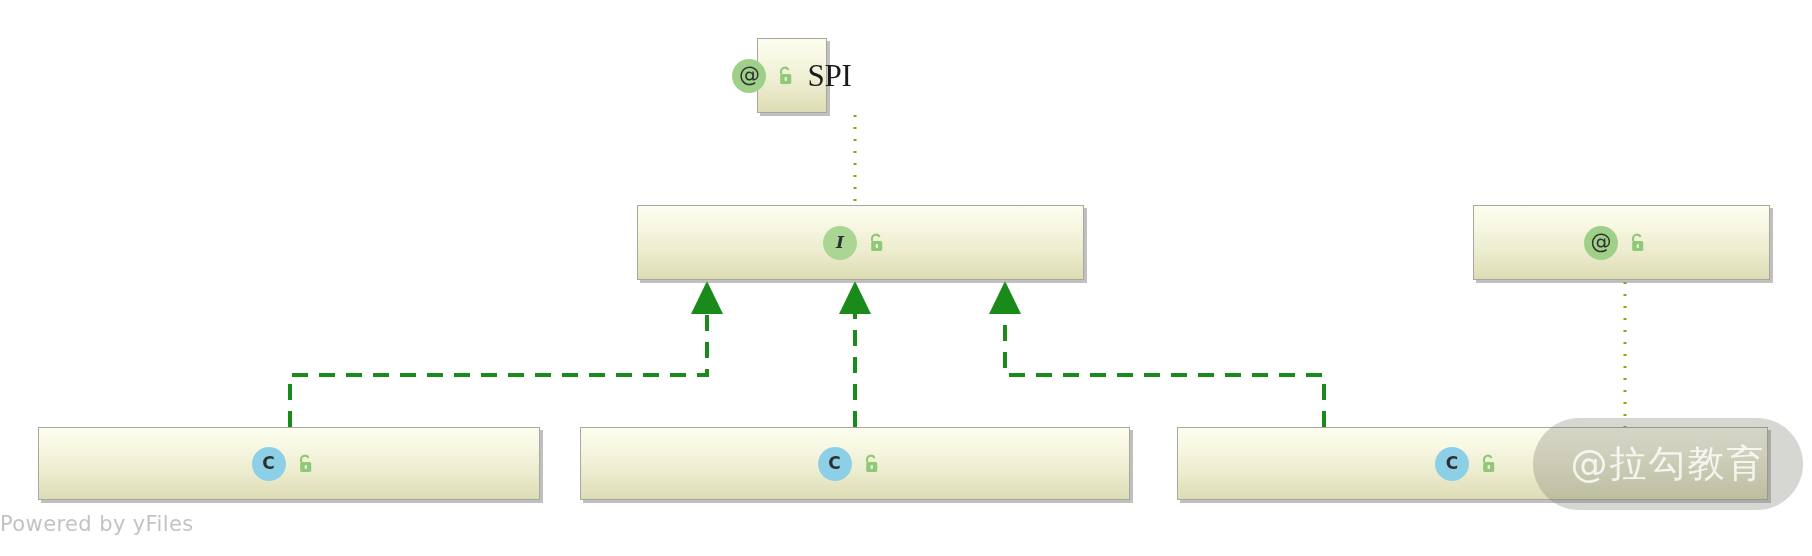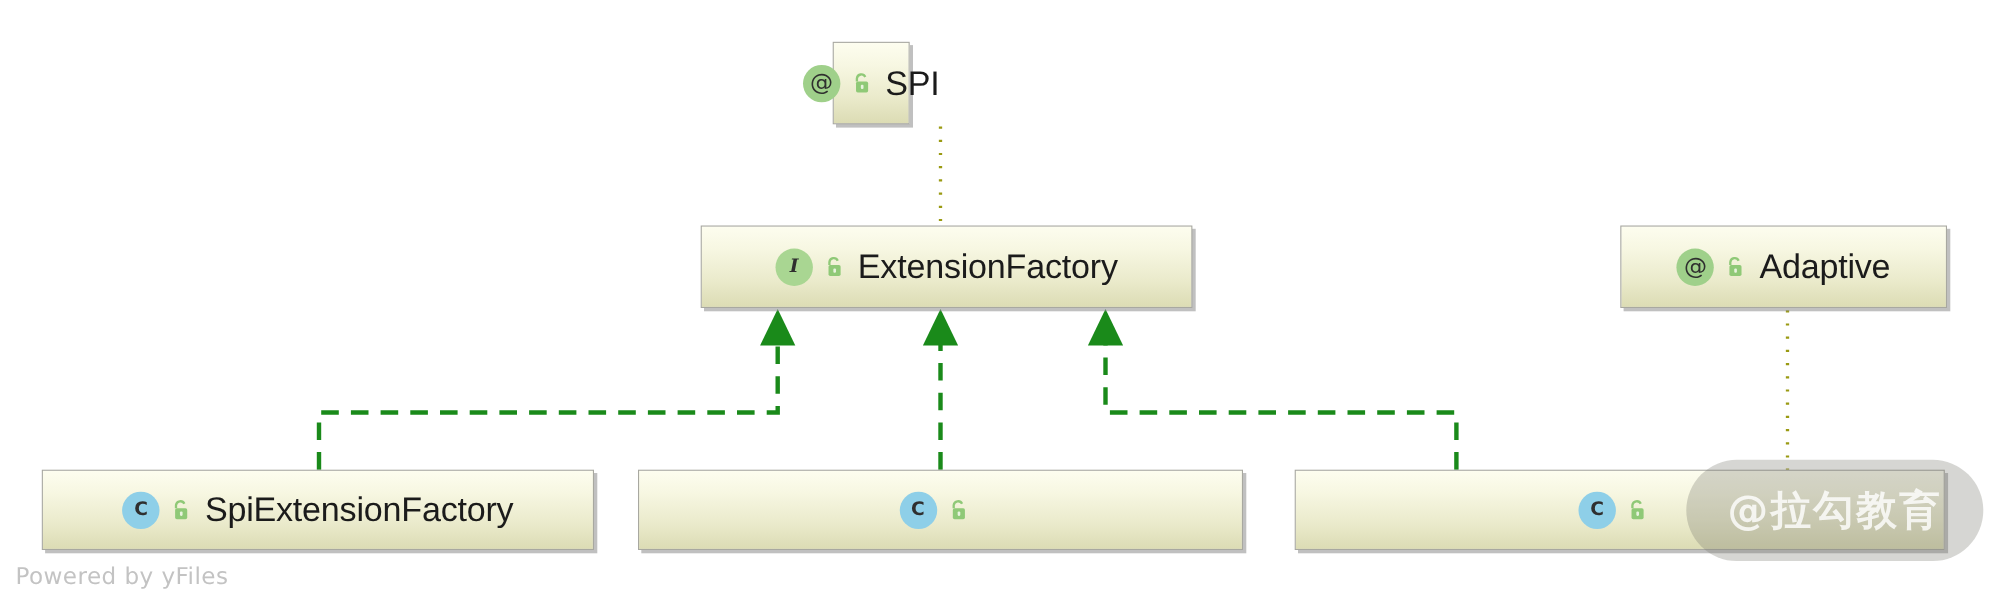--- a/index.html
+++ b/index.html
@@ -68,21 +68,21 @@
     width: 20px;
     height: 22px;
     margin-right: 12px;
     display: block;
   }
   .node-label {
     font-size: 31px;
     color: #1b1b1b;
     white-space: nowrap;
     letter-spacing: -0.2px;
-    font-family: Liberation Sans, sans-serif;
+    font-family: Liberation Serif, serif;
   }
 
   
   #watermark {
     position: absolute;
     z-index: 6;
     pointer-events: none;
     display: flex;
     align-items: center;
     justify-content: center;
@@ -97,21 +97,21 @@
   #watermark .wm-text {
     position: relative;
     color: rgba(255,255,255,0.80);
     font-size: 37px;
     letter-spacing: 2px;
     white-space: nowrap;
     font-family: "DejaVu Sans", "Liberation Sans", sans-serif;
   }
   #credit {
     position: absolute;
-    left: 14px;
+    left: 0;
     top: 512px;
     color: #c3c3c3;
     font-size: 21px;
     letter-spacing: 0.4px;
     z-index: 5;
     font-family: "DejaVu Sans", "Liberation Sans", sans-serif;
   }
 </style>
 </head>
 <body>
@@ -147,45 +147,42 @@
   </div>
 
   <div class="uml-node" style="left: 637px; top: 205px; width: 447px; height: 75px;">
     <div class="node-inner centered">
       <span class="kind-badge iface">I</span>
       <svg class="lock-icon" viewBox="0 0 20 22">
         <path d="M6 9 V6.2 A4 4 0 0 1 13.6 5" fill="none" stroke="#8fc977" stroke-width="2.1"></path>
         <rect x="5.2" y="9" width="11" height="10" rx="1.6" fill="#8fc977"></rect>
         <rect x="9.6" y="12" width="2.4" height="4" rx="1" fill="#e8f3de"></rect>
       </svg>
-      <span class="node-label">ExtensionFactory</span>
     </div>
   </div>
 
   <div class="uml-node" style="left: 1473px; top: 205px; width: 297px; height: 75px;">
     <div class="node-inner centered">
       <span class="kind-badge ann">@</span>
       <svg class="lock-icon" viewBox="0 0 20 22">
         <path d="M6 9 V6.2 A4 4 0 0 1 13.6 5" fill="none" stroke="#8fc977" stroke-width="2.1"></path>
         <rect x="5.2" y="9" width="11" height="10" rx="1.6" fill="#8fc977"></rect>
         <rect x="9.6" y="12" width="2.4" height="4" rx="1" fill="#e8f3de"></rect>
       </svg>
-      <span class="node-label">Adaptive</span>
     </div>
   </div>
 
   <div class="uml-node" style="left: 38px; top: 427px; width: 502px; height: 73px;">
     <div class="node-inner centered">
       <span class="kind-badge cls">C</span>
       <svg class="lock-icon" viewBox="0 0 20 22">
         <path d="M6 9 V6.2 A4 4 0 0 1 13.6 5" fill="none" stroke="#8fc977" stroke-width="2.1"></path>
         <rect x="5.2" y="9" width="11" height="10" rx="1.6" fill="#8fc977"></rect>
         <rect x="9.6" y="12" width="2.4" height="4" rx="1" fill="#e8f3de"></rect>
       </svg>
-      <span class="node-label">SpiExtensionFactory</span>
     </div>
   </div>
 
   <div class="uml-node" style="left: 580px; top: 427px; width: 550px; height: 73px;">
     <div class="node-inner centered">
       <span class="kind-badge cls">C</span>
       <svg class="lock-icon" viewBox="0 0 20 22">
         <path d="M6 9 V6.2 A4 4 0 0 1 13.6 5" fill="none" stroke="#8fc977" stroke-width="2.1"></path>
         <rect x="5.2" y="9" width="11" height="10" rx="1.6" fill="#8fc977"></rect>
         <rect x="9.6" y="12" width="2.4" height="4" rx="1" fill="#e8f3de"></rect>
@@ -197,19 +194,19 @@
     <div class="node-inner centered">
       <span class="kind-badge cls">C</span>
       <svg class="lock-icon" viewBox="0 0 20 22">
         <path d="M6 9 V6.2 A4 4 0 0 1 13.6 5" fill="none" stroke="#8fc977" stroke-width="2.1"></path>
         <rect x="5.2" y="9" width="11" height="10" rx="1.6" fill="#8fc977"></rect>
         <rect x="9.6" y="12" width="2.4" height="4" rx="1" fill="#e8f3de"></rect>
       </svg>
     </div>
   </div>
 
-  <div id="watermark" style="left: 1533px; top: 418px; width: 270px; height: 92px; font-weight: bold;">
+  <div id="watermark" style="left: 1533px; top: 418px; width: 270px; height: 92px;">
     <div class="blob"></div>
     <span class="wm-text">@拉勾教育</span>
   </div>
 
   <div id="credit">Powered by yFiles</div>
 </div>
 
 </body></html>

